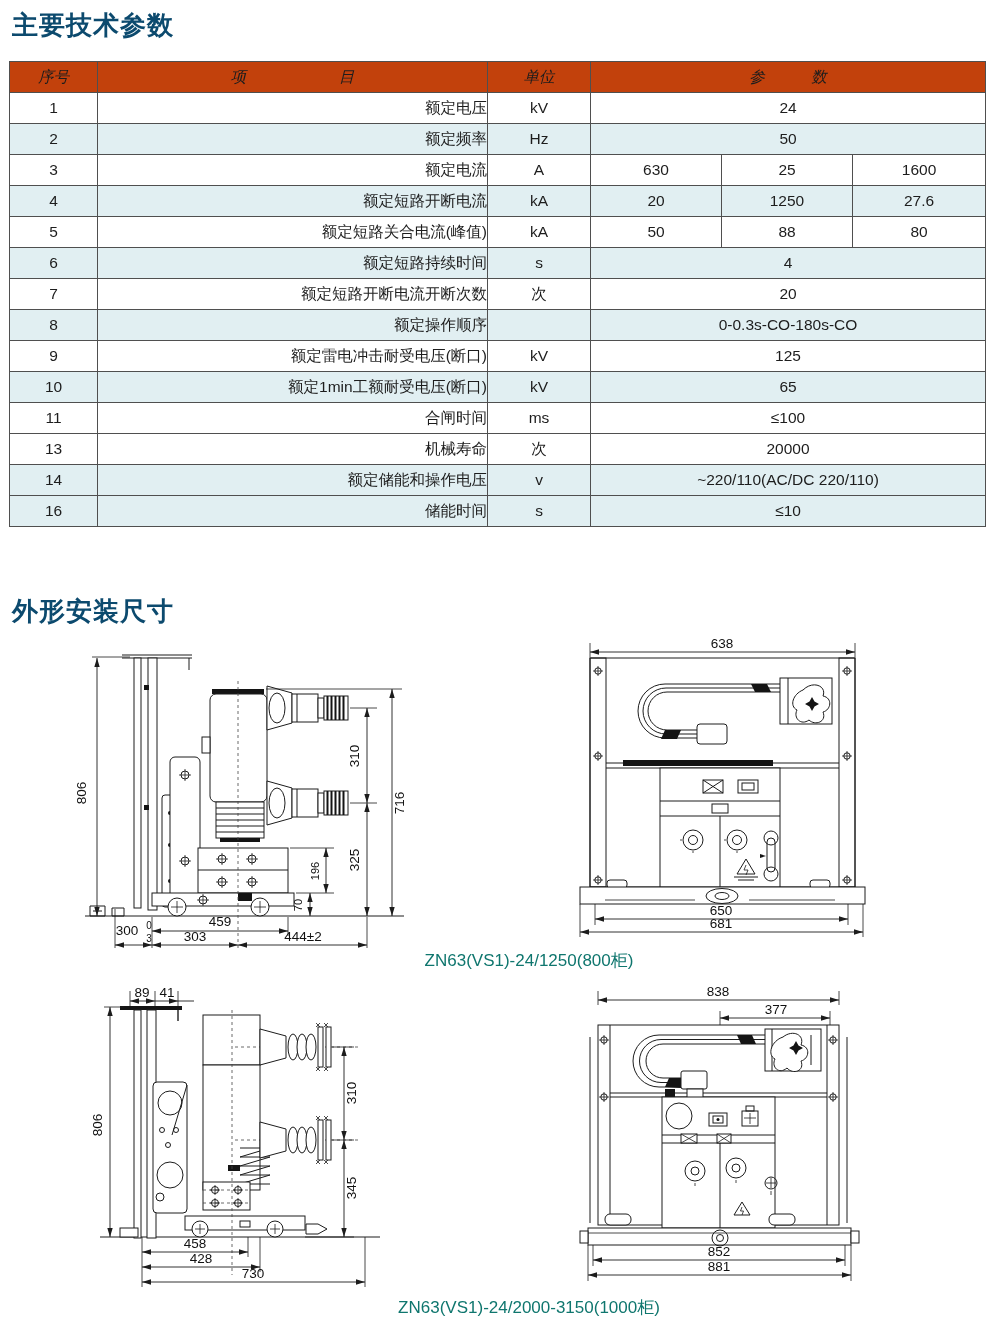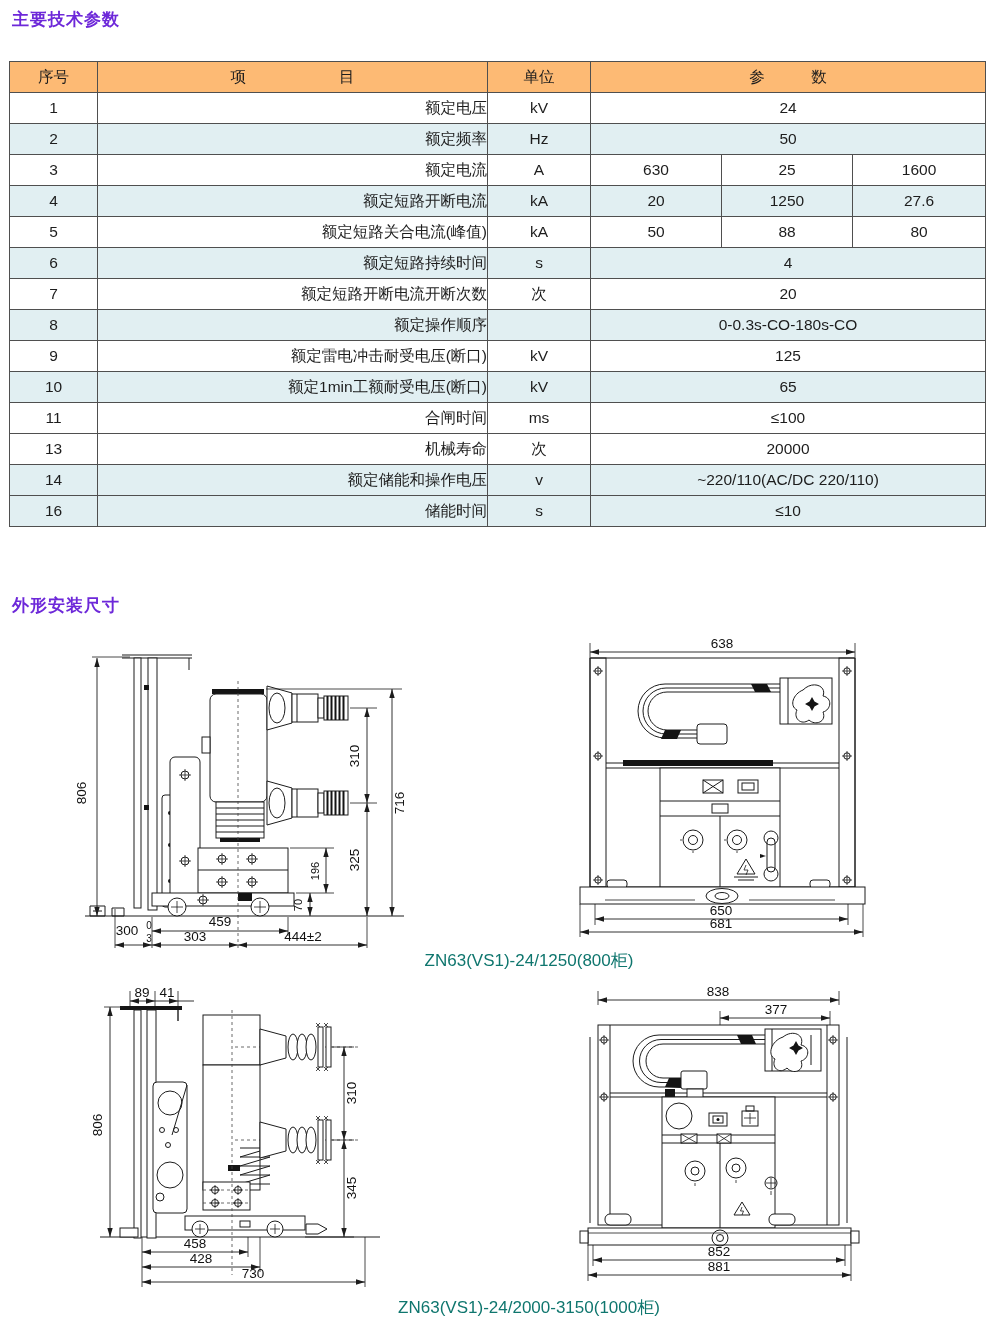--- a/index.html
+++ b/index.html
@@ -1,22 +1,22 @@
 <!DOCTYPE html>
 <html><head>
 <meta charset="utf-8">
 <style>
   html,body{margin:0;padding:0;background:#ffffff;}
   body{width:1000px;height:1333px;position:relative;font-family:"Liberation Sans","DejaVu Sans",sans-serif;color:#1a1a1a;}
   .abs{position:absolute;}
-  .sec-title{font-size:17px;font-weight:bold;color:#6d28d9;letter-spacing:1px;}
+  .sec-title{font-size:26px;font-weight:bold;color:#0c4a6e;letter-spacing:1px;}
   
   table.params{border-collapse:collapse;table-layout:fixed;width:976px;}
   table.params th, table.params td{border:1px solid #4f4f4f;height:30px;font-size:15.5px;font-weight:400;color:#1d1d1d;text-align:center;padding:0;line-height:1.1;}
-  table.params th{background:#fdba74;}
+  table.params th{background:#c2410c;font-style:italic;}
   table.params tr.stripe td{background:#e1eff2;}
   table.params td.c-item{text-align:right;padding-left:24px;}
   
   svg text{font-family:"Liberation Sans","DejaVu Sans",sans-serif;}
   .ln{fill:none;stroke:#1c1c1c;stroke-width:1;}
   .lnf{fill:#ffffff;stroke:#1c1c1c;stroke-width:1;}
   .blk{fill:#141414;stroke:none;}
   .dim{stroke:#1c1c1c;stroke-width:0.9;fill:none;}
   .ext{stroke:#1c1c1c;stroke-width:0.8;fill:none;}
   .cl{stroke:#444;stroke-width:0.8;fill:none;stroke-dasharray:3 3;}

